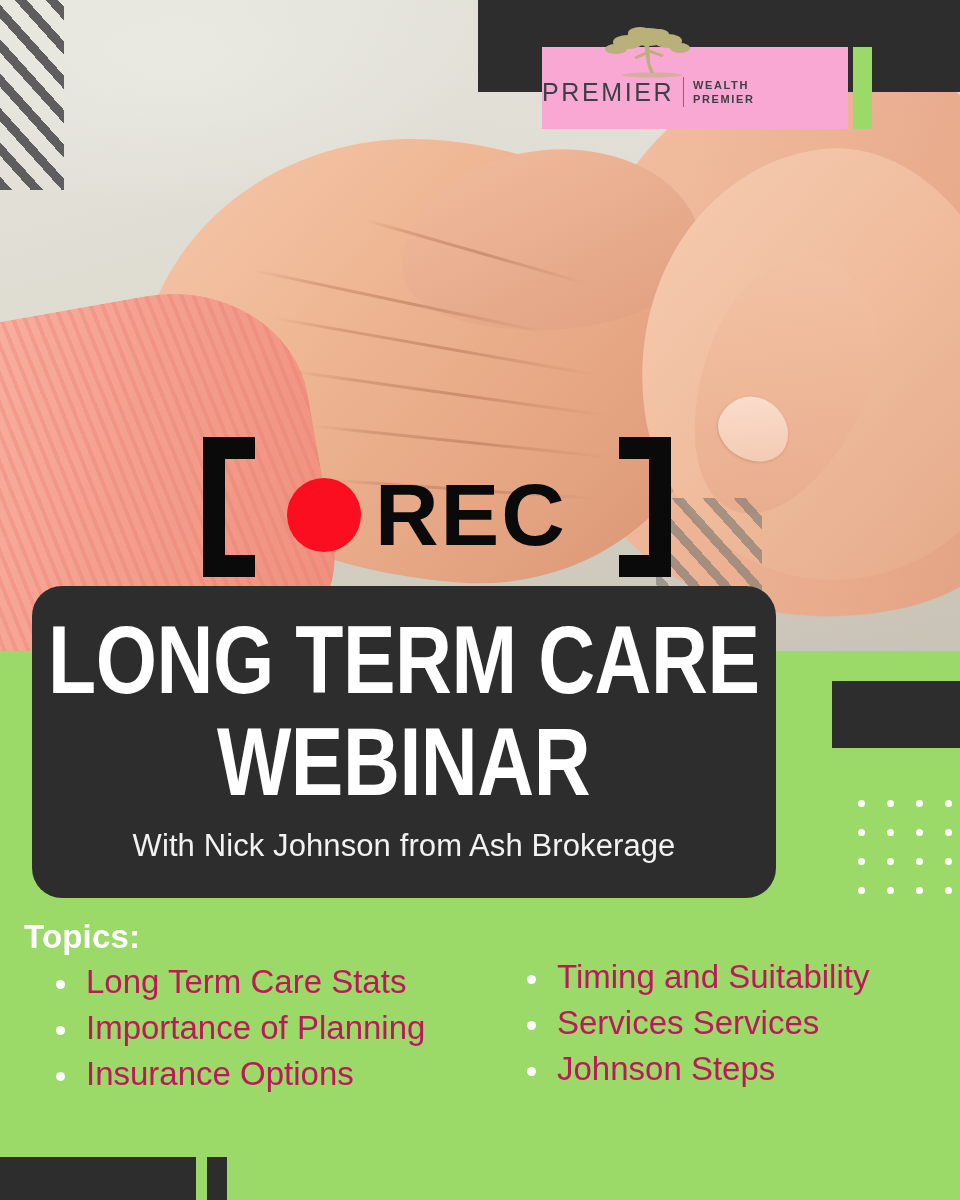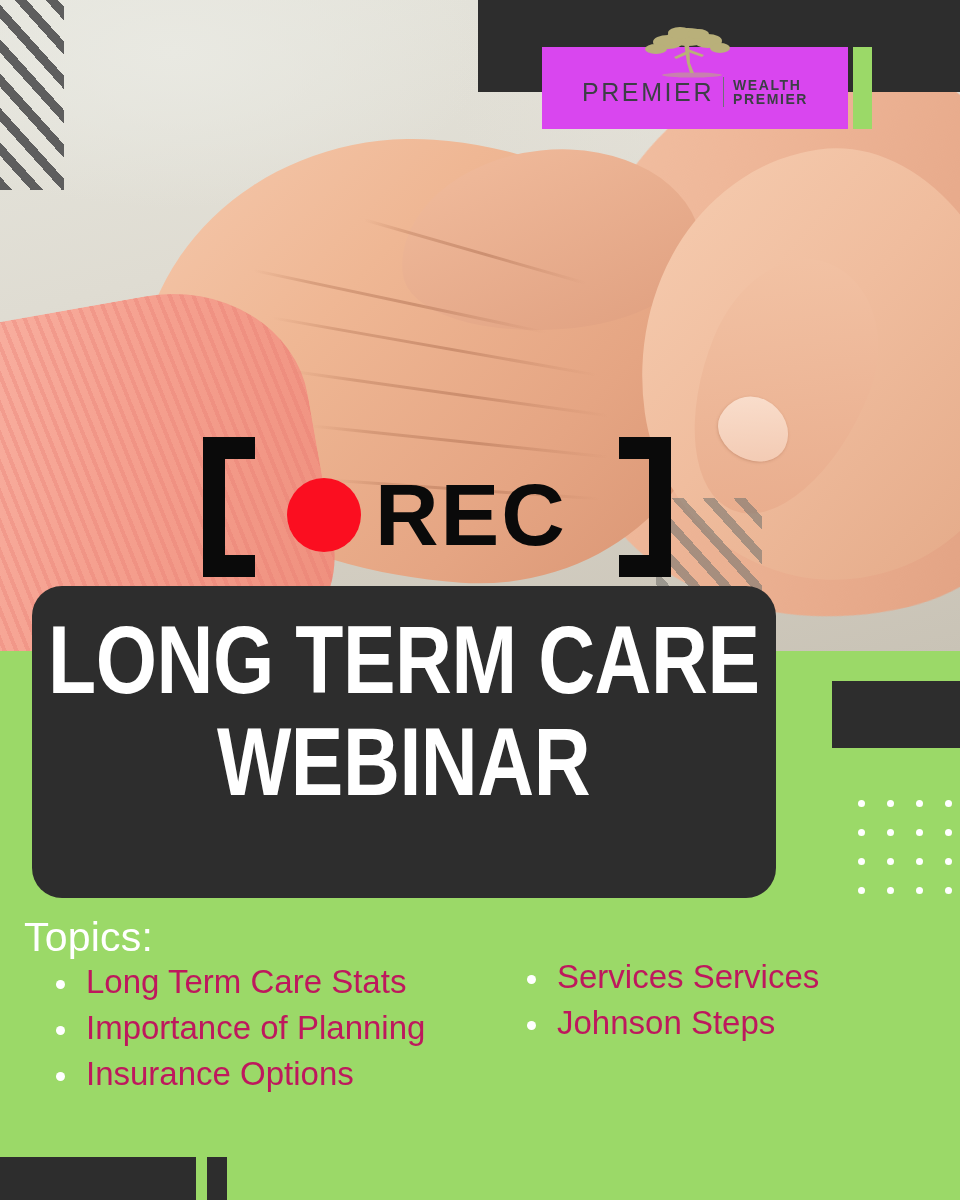--- a/index.html
+++ b/index.html
@@ -110,23 +110,23 @@
   }
 
   
   .header-bar {
     position:absolute; left:478px; top:0; width:482px; height:92px;
     background:#2D2D2D;
     z-index:4;
   }
   .logo-box {
     position:absolute; left:542px; top:47px; width:306px; height:82px;
-    background:#d946ef;
+    background:#f9a8d4;
     z-index:5;
-    display:flex; align-items:center; justify-content:center;
+    display:flex; align-items:center; justify-content:flex-start;
   }
   .logo-accent {
     position:absolute; left:853px; top:47px; width:19px; height:82px;
     background:#9BD968;
     z-index:5;
   }
   .logo-inner {
     position:relative;
     display:flex; align-items:center; gap:9px;
     padding-top:8px;
@@ -134,21 +134,21 @@
   .logo-tree {
     position:absolute; left:52px; top:-44px;
     width:108px; height:54px;
     z-index:-1;
   }
   .logo-premier {
     font-size:25px; letter-spacing:2.6px; color:#3c3f45; font-weight:400;
   }
   .logo-div { width:1px; height:30px; background:#6e7077; }
   .logo-wealth {
-    font-size:14px; line-height:14px; letter-spacing:1.6px;
+    font-size:11px; line-height:14px; letter-spacing:1.6px;
     color:#3c3f45; font-weight:700; text-align:left;
   }
 
   
   .rec-badge {
     position:absolute; left:203px; top:437px;
     width:468px; height:140px;
     z-index:3;
     display:flex; align-items:center;
   }
@@ -218,21 +218,21 @@
     letter-spacing:0.1px;
     white-space:nowrap;
   }
 
   
   .topics {
     position:absolute; left:24px; top:918px; width:910px; height:200px;
     z-index:3; color:#ffffff;
   }
   .topics-label {
-    font-size:41px; font-weight:400; letter-spacing:.2px;
+    font-size:33px; font-weight:700; letter-spacing:.2px;
     line-height:38px; color:#ffffff;
   }
   .topic-cols {
     position:absolute; left:0; top:42px; width:910px;
     display:flex;
   }
   .topic-col { list-style:none; }
   .topic-col.c1 { width:455px; padding-left:30px; }
   .topic-col.c2 { width:455px; padding-left:46px; margin-top:-5px; }
   .topic-item {
@@ -337,31 +337,33 @@
       <span class="dot" style="left: 87px; top: 58px;"></span>
       <span class="dot" style="left: 0px; top: 87px;"></span>
       <span class="dot" style="left: 29px; top: 87px;"></span>
       <span class="dot" style="left: 58px; top: 87px;"></span>
       <span class="dot" style="left: 87px; top: 87px;"></span>
     </div>
 
   <div class="title-card">
     <div class="title-line l1">LONG TERM CARE</div>
     <div class="title-line l2">WEBINAR</div>
+    <div class="subtitle">With Nick Johnson from Ash Brokerage</div>
   </div>
 
   <div class="topics">
     <div class="topics-label">Topics:</div>
     <div class="topic-cols">
       <ul class="topic-col c1">
         <li class="topic-item">Long Term Care Stats</li>
         <li class="topic-item">Importance of Planning</li>
         <li class="topic-item">Insurance Options</li>
       </ul>
       <ul class="topic-col c2">
+        <li class="topic-item">Timing and Suitability</li>
         <li class="topic-item">Services Services</li>
         <li class="topic-item">Johnson Steps</li>
       </ul>
     </div>
   </div>
 
   <div class="bottom-bar"></div>
   <div class="bottom-bar-2"></div>
 
 </div>

